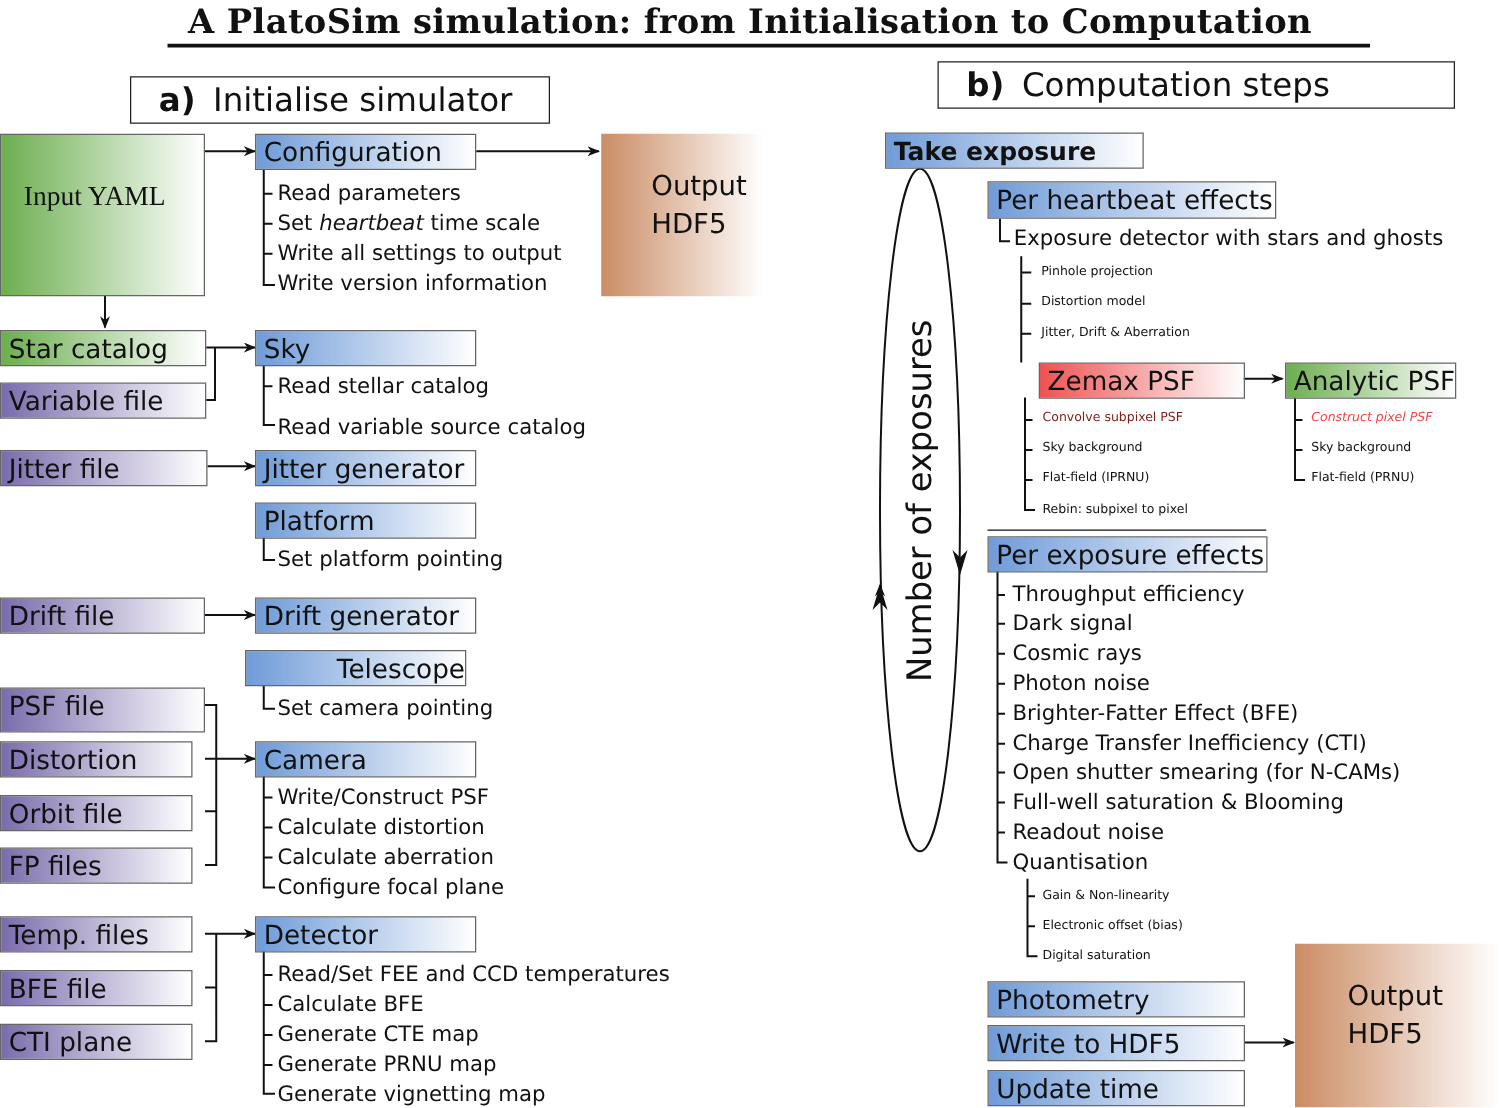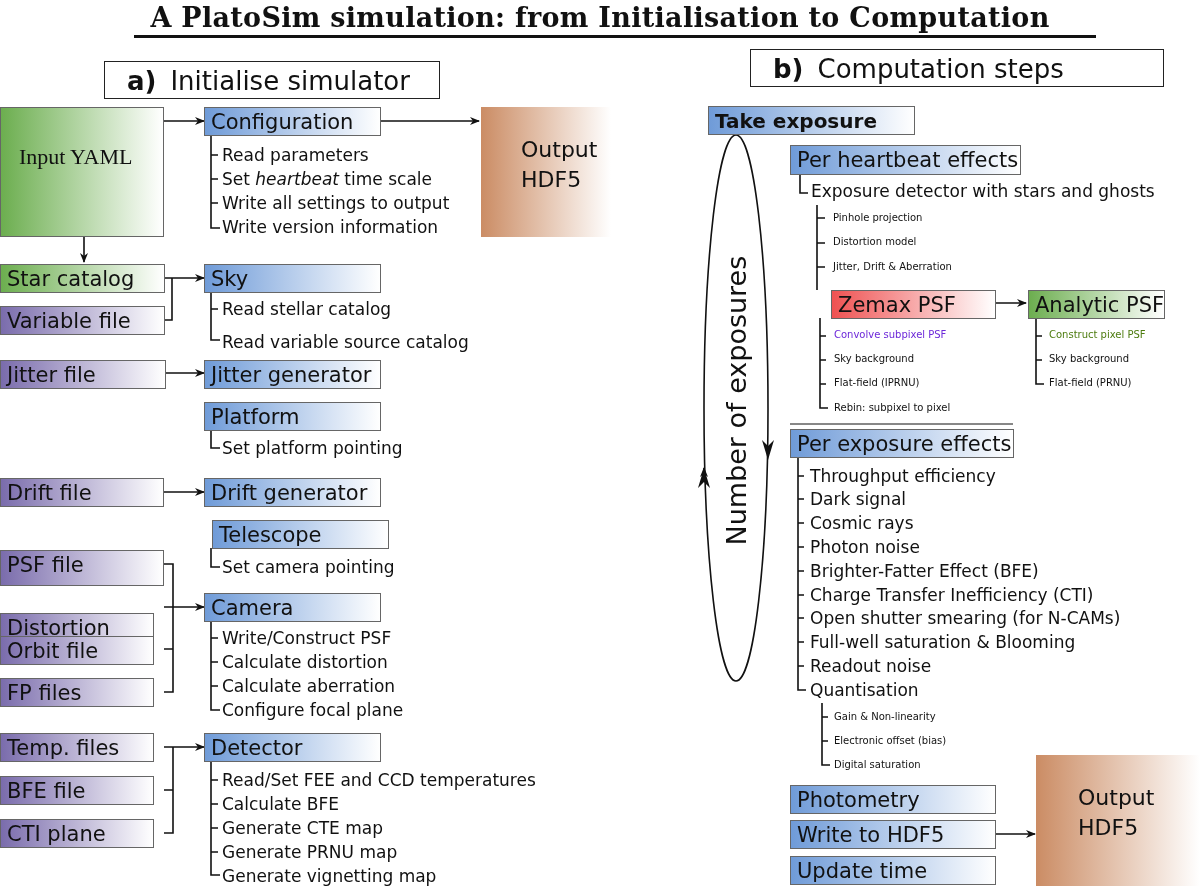--- a/index.html
+++ b/index.html
@@ -14,22 +14,22 @@
   .section .letter { font-weight:bold; margin-right:14px; }
   .box { border:1.5px solid #666; box-sizing:border-box; font-size:21px; line-height:28px;
          padding-left:6px; white-space:nowrap; }
   .blue { background:linear-gradient(to right,#6f9bd8,#ffffff); }
   .purple { background:linear-gradient(to right,#7a6cac,#ffffff); }
   .green { background:linear-gradient(to right,#6cae4f,#ffffff); }
   .red { background:linear-gradient(to right,#ef5252,#ffffff); }
   .orange { background:linear-gradient(to right,#cb8c64,#ffffff); border:none; }
   .item { font-size:17px; line-height:24px; white-space:nowrap; }
   .sub { font-size:10px; line-height:24px; white-space:nowrap; }
-  .red-text { color:#6d28d9; }
-  .green-text { color:#4d7c0f; }
+  .red-text { color:#7f1d1d; }
+  .green-text { color:#ef4444;font-style:italic; }
   .bold { font-weight:bold; }
   svg.lines { position:absolute; left:0; top:0; width:1200px; height:886px; pointer-events:none; }
   .loop-label { font-size:27px; white-space:nowrap; transform:rotate(-90deg); transform-origin:center center; }
 </style>
 </head>
 <body>
 
 <div class="abs title">A PlatoSim simulation: from Initialisation to Computation</div>
 <div class="abs title-rule"></div>
 
@@ -147,29 +147,29 @@
 </div>
 <div class="abs item" style="left:222px;top:436px;">Set platform pointing</div>
 
 <div class="abs box purple" style="left:0;top:478px;width:164px;height:29px;">
   <span>Drift file</span>
 </div>
 <div class="abs box blue" style="left:204px;top:478px;width:177px;height:29px;">
   <span>Drift generator</span>
 </div>
 
-<div class="abs box blue" style="left:212px;top:520px;width:177px;height:29px;">
+<div class="abs box blue" style="left:196px;top:520px;width:177px;height:29px;text-align:right;">
   <span>Telescope</span>
 </div>
 <div class="abs item" style="left:222px;top:555px;">Set camera pointing</div>
 
 <div class="abs box purple" style="left:0;top:550px;width:164px;height:36px;">
   <span>PSF file</span>
 </div>
-<div class="abs box purple" style="left:0;top:593px;width:154px;height:29px;margin-top:20px;">
+<div class="abs box purple" style="left:0;top:593px;width:154px;height:29px;">
   <span>Distortion</span>
 </div>
 <div class="abs box purple" style="left:0;top:636px;width:154px;height:29px;">
   <span>Orbit file</span>
 </div>
 <div class="abs box purple" style="left:0;top:678px;width:154px;height:29px;">
   <span>FP files</span>
 </div>
 
 <div class="abs box blue" style="left:204px;top:593px;width:177px;height:29px;">

